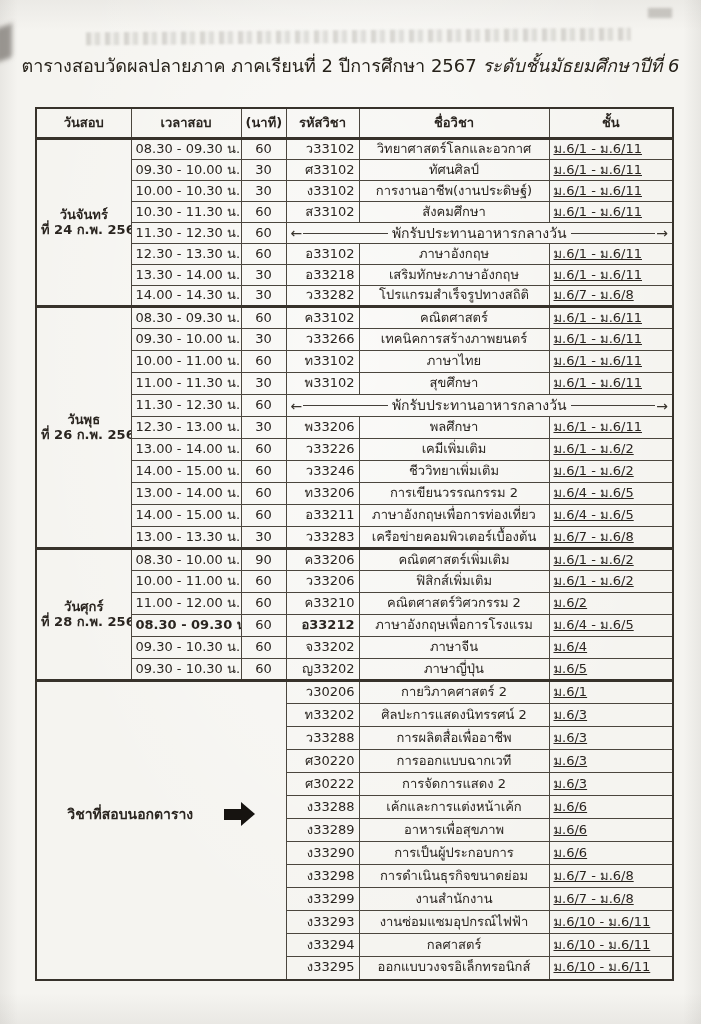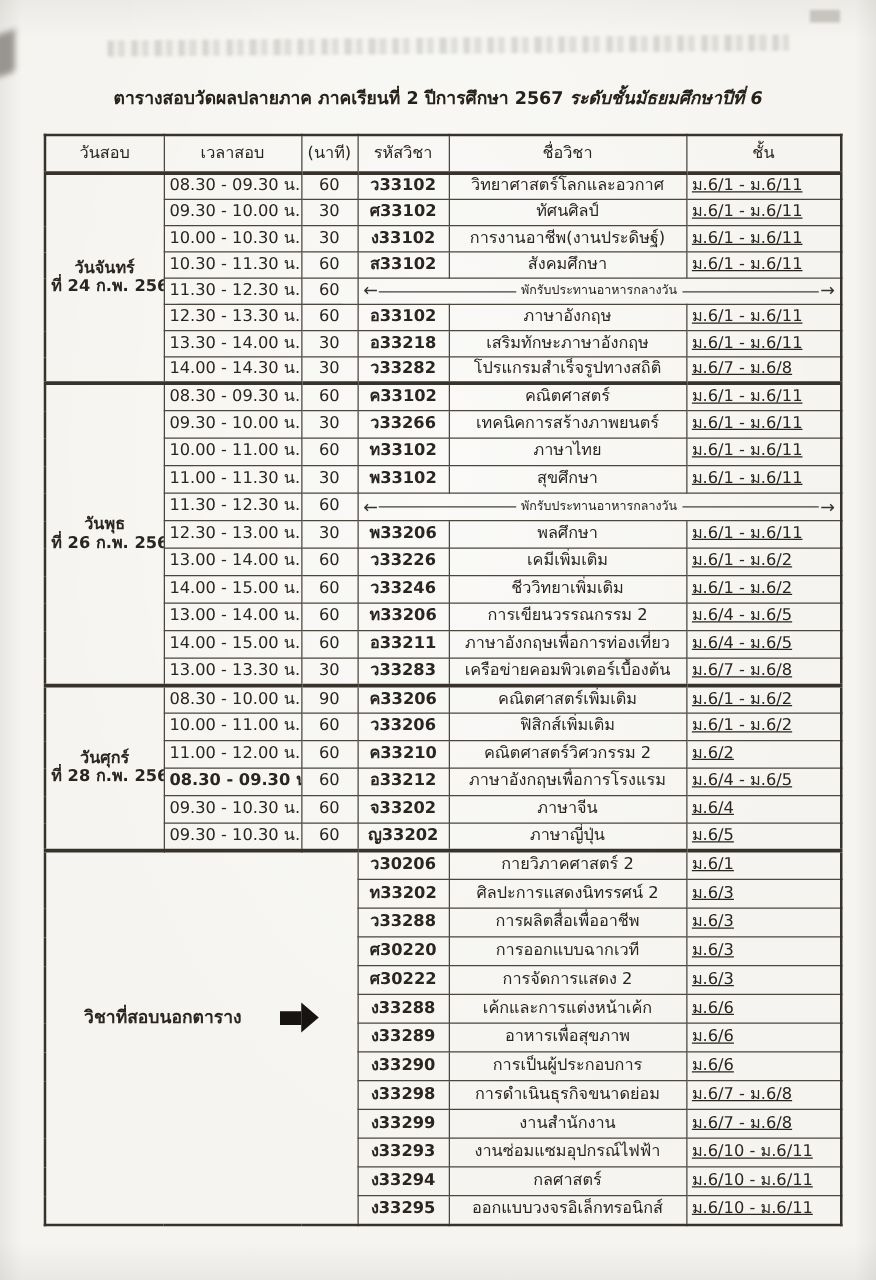--- a/index.html
+++ b/index.html
@@ -38,56 +38,56 @@
     position:absolute;left:648px;top:8px;width:24px;height:10px;
     background:rgba(105,100,92,0.3);
     filter:blur(1.4px);
   }
   .lunch-artifact{
     position:absolute;left:142px;top:243px;width:132px;height:1px;
     background:rgba(80,74,66,0.55);filter:blur(0.4px);
   }
   
   .titles{position:absolute;top:53px;left:0;width:100%;text-align:center;line-height:1.45;}
-  .title1{font-size:14px;font-weight:bold;color:#262119;margin-top:16px;}
+  .title1{font-size:18px;font-weight:normal;color:#262119;}
   .title1 .em{font-style:italic;}
   .title2{font-size:16px;font-weight:bold;color:#262119;}
   
   table.sched{
     position:absolute;left:35px;top:107px;width:637px;
     border-collapse:collapse;table-layout:fixed;
     border:2px solid #37322b;
   }
   table.sched th, table.sched td{
     border:1px solid #4b463e;
     padding:0 4px;
     font-size:13px;
     line-height:1.15;
     color:#2a2520;
     overflow:hidden;
     white-space:nowrap;
   }
-  thead th{height:28px;font-weight:normal;font-size:13.5px;border-bottom:1px solid #4b463e;}
+  thead th{height:28px;font-weight:bold;font-size:13.5px;border-bottom:1px solid #4b463e;}
   tr.sec-top > td{border-top:3px solid #37322b;}
   tr.s0{height:21px;} tr.s1{height:22px;} tr.s2{height:22px;} tr.s3{height:23px;}
   td.day-cell{
     text-align:center;font-weight:bold;vertical-align:middle;line-height:1.6;font-size:13px;
   }
   td.c-time{text-align:center;}
   td.c-min{text-align:center;}
-  td.c-code{text-align:center;font-weight:bold;}
+  td.c-code{text-align:right;}
   td.c-sub{text-align:center;}
   td.c-cls{text-align:left;text-decoration:underline;}
   .bold{font-weight:bold;}
   
   td.c-lunch{padding:0 3px;}
   .lunch-arrow{display:flex;align-items:center;width:100%;}
   .lunch-arrow .hd{font-size:14px;line-height:1;color:#37322b;}
   .lunch-arrow .ln{flex:1;height:1px;background:#45403a;margin:0 1px;}
-  .lunch-arrow .tx{padding:0 3px;font-size:10px;white-space:nowrap;}
+  .lunch-arrow .tx{padding:0 3px;font-size:14px;white-space:nowrap;}
   
   td.out-cell{vertical-align:middle;border-left:2px solid #37322b;}
   .out-wrap{display:flex;align-items:center;justify-content:center;gap:31px;margin-top:-28px;}
   .out-label{font-weight:bold;font-size:14px;white-space:nowrap;}
   .big-arrow{display:inline-flex;align-items:center;}
   .big-arrow .shaft{width:17px;height:11px;background:#161310;}
   .big-arrow .head{width:0;height:0;border-top:12px solid transparent;border-bottom:12px solid transparent;border-left:14px solid #161310;}
 </style>
 </head>
 <body>

